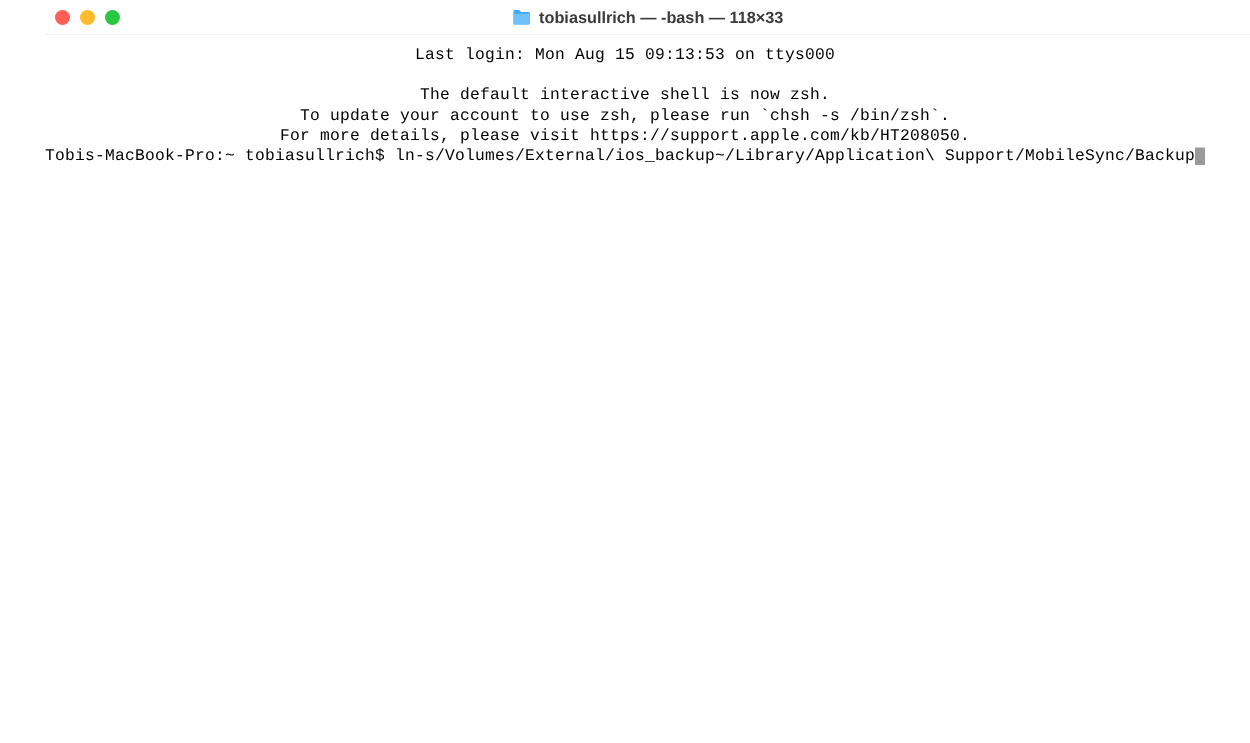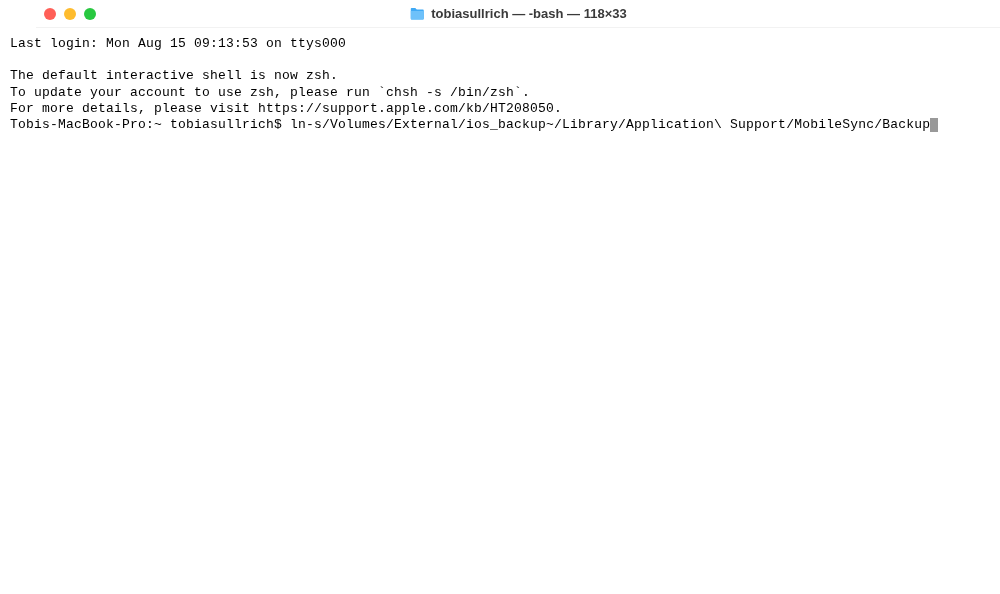--- a/index.html
+++ b/index.html
@@ -66,20 +66,21 @@
       flex: 1;
       background: #ffffff;
       padding: 8px 10px;
       font-family: "SF Mono", Menlo, Monaco, "Courier New", monospace;
       font-size: 13px;
       line-height: 1.25;
       color: #000000;
       white-space: pre;
       overflow: hidden;
       letter-spacing: 0.2px;
+      text-align: center;
     }
     .terminal-line {
       white-space: pre;
     }
     .prompt-line {
       display: inline;
     }
     .cursor-block {
       display: inline-block;
       width: 8px;

